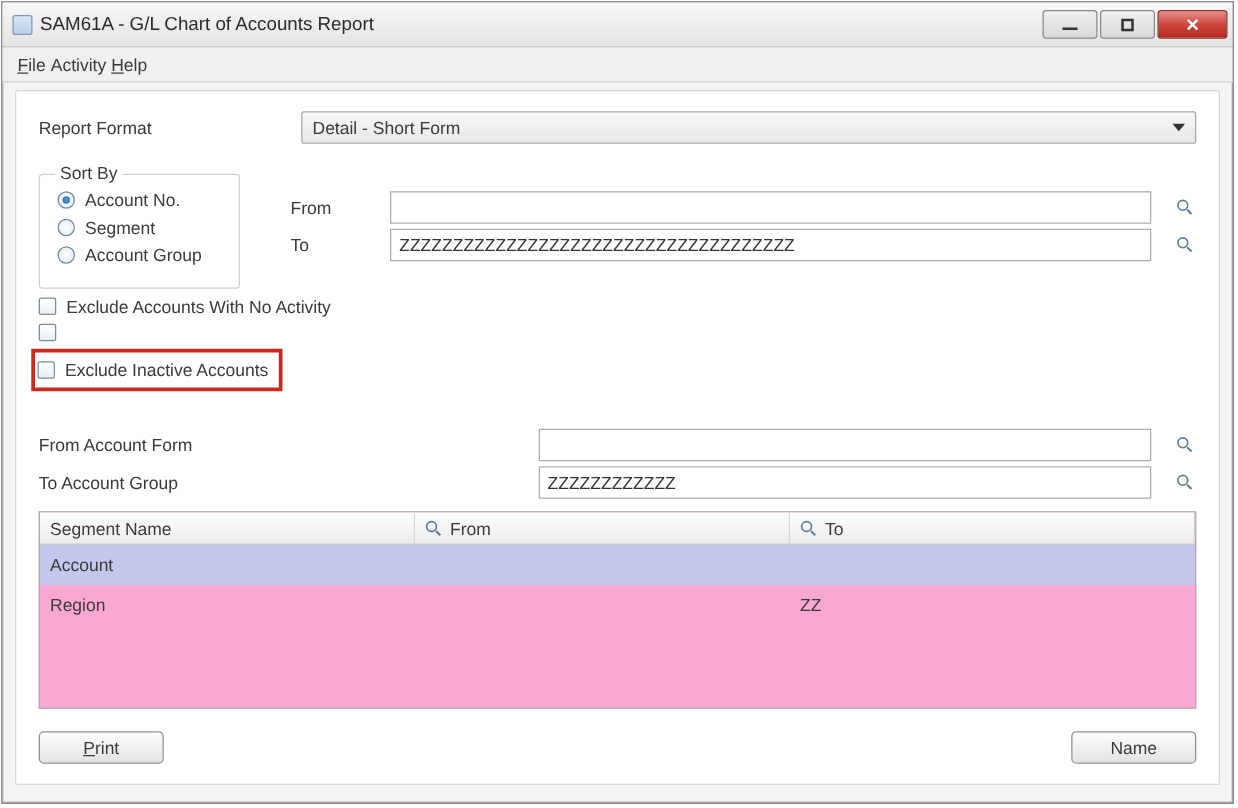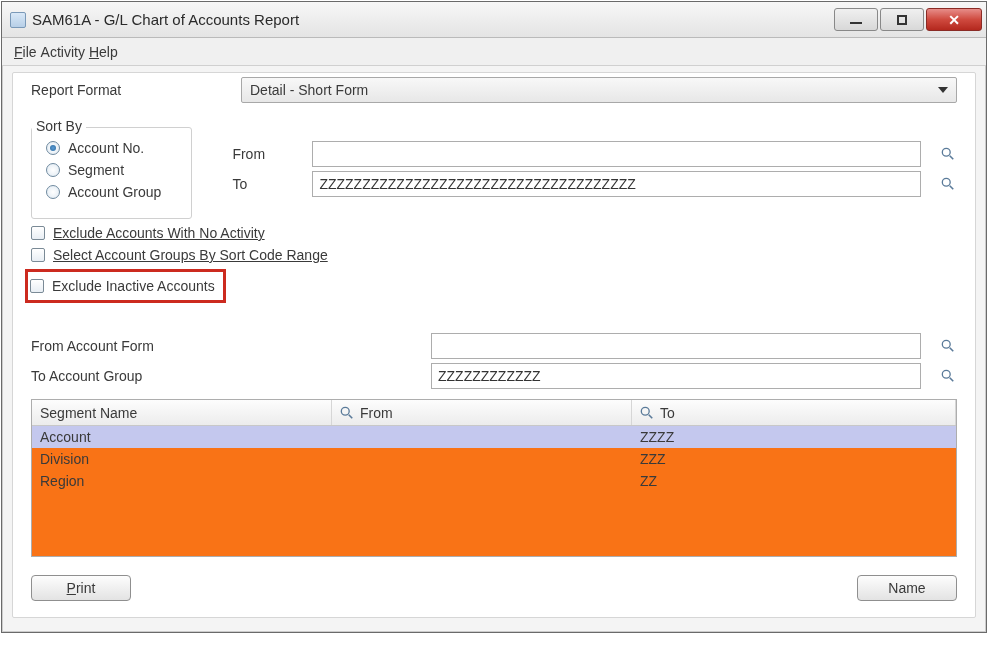--- a/index.html
+++ b/index.html
@@ -64,21 +64,21 @@
     padding: 0 12px;
     gap: 4px;
     font-size: 14px;
   }
   .menubar .mi span.ul { text-decoration: underline; }
   .content {
     background: #fff;
     margin: 6px 10px 14px 10px;
     border: 1px solid #d6d6d6;
     border-radius: 2px;
-    padding: 4px 18px 16px 18px;
+    padding: 16px 18px 16px 18px;
   }
   .row { display: flex; align-items: center; }
   .lbl { width: 210px; font-size: 14px; }
   .select {
     flex: 1;
     height: 26px;
     border: 1px solid #a8a8a8;
     background: linear-gradient(#f8f8f8, #e7e7e7);
     border-radius: 2px;
     display: flex; align-items: center;
@@ -101,21 +101,21 @@
     gap: 40px;
   }
   .groupbox {
     border: 1px solid #d0d0d0;
     border-radius: 3px;
     padding: 6px 30px 12px 14px;
     position: relative;
   }
   .groupbox .legend {
     position: absolute;
-    top: -10px; left: 0;
+    top: -10px; left: 12px;
     background: #fff;
     padding: 0 4px;
     font-size: 14px;
   }
   .radio-item, .check-item {
     display: flex; align-items: center;
     gap: 8px;
     font-size: 14px;
     margin: 6px 0;
   }
@@ -156,53 +156,53 @@
     color: #333;
     display: flex; align-items: center;
     margin-right: 18px;
     font-family: inherit;
   }
   .lookup {
     width: 18px; height: 18px;
     display: inline-flex; align-items: center; justify-content: center;
   }
   .lookup svg { width: 14px; height: 14px; }
-  .checks { margin-top: 0; text-decoration: underline; }
+  .checks { margin-top: 0; }
   .highlight-red {
     border: 3px solid #cc2a1f;
     display: inline-flex;
     padding: 0 8px 0 2px;
     margin-left: -6px;
     align-items: flex-end;
   }
   .acct-group-section { margin-top: 30px; }
   .ag-row { display: flex; align-items: center; margin: 4px 0; }
   .ag-row .aglbl { width: 400px; font-size: 14px; }
   .grid {
     margin-top: 10px;
     border: 1px solid #adadad;
-    background: #f97316;
+    background: #f9a8d4;
   }
   .grid-head {
     display: flex;
     background: linear-gradient(#fdfdfd, #ececec);
     border-bottom: 1px solid #c8c8c8;
     height: 26px;
     font-size: 14px;
   }
   .grid-head .gh {
     border-right: 1px solid #d6d6d6;
     display: flex; align-items: center;
     padding: 0 8px;
     gap: 6px;
   }
   .grid-body { min-height: 130px; }
   .grid-row {
     display: flex;
-    height: 22px;
+    height: 32px;
     font-size: 14px;
   }
   .grid-row.selected { background: #c4c8ee; }
   .grid-row .gc {
     padding: 0 8px;
     display: flex; align-items: center;
   }
   .col1 { width: 300px; }
   .col2 { width: 300px; }
   .col3 { flex: 1; }
@@ -301,21 +301,20 @@
       </div>
     </div>
 
     <div class="checks">
       <div class="check-item">
         <span class="checkbox"></span>
         <span>Exclude Accounts With No Activity</span>
       </div>
       <div class="check-item">
         <span class="checkbox"></span>
-        <span>Select Account Groups By Sort Code Range</span>
       </div>
       <div class="highlight-red">
         <div class="check-item">
           <span class="checkbox"></span>
           <span>Exclude Inactive Accounts</span>
         </div>
       </div>
     </div>
 
     <div class="acct-group-section">
@@ -357,26 +356,20 @@
                 <circle cx="6" cy="6" r="4.5" fill="none" stroke="#5a7a99" stroke-width="1.5"></circle>
                 <line x1="10" y1="10" x2="14" y2="14" stroke="#5a7a99" stroke-width="1.8"></line>
               </svg>
             <span>To</span>
           </div>
         </div>
         <div class="grid-body">
           <div class="grid-row selected">
             <div class="gc col1">Account</div>
             <div class="gc col2"></div>
-            <div class="gc col3">ZZZZ</div>
-          </div>
-          <div class="grid-row">
-            <div class="gc col1">Division</div>
-            <div class="gc col2"></div>
-            <div class="gc col3">ZZZ</div>
           </div>
           <div class="grid-row">
             <div class="gc col1">Region</div>
             <div class="gc col2"></div>
             <div class="gc col3">ZZ</div>
           </div>
         </div>
       </div>
     </div>
 

